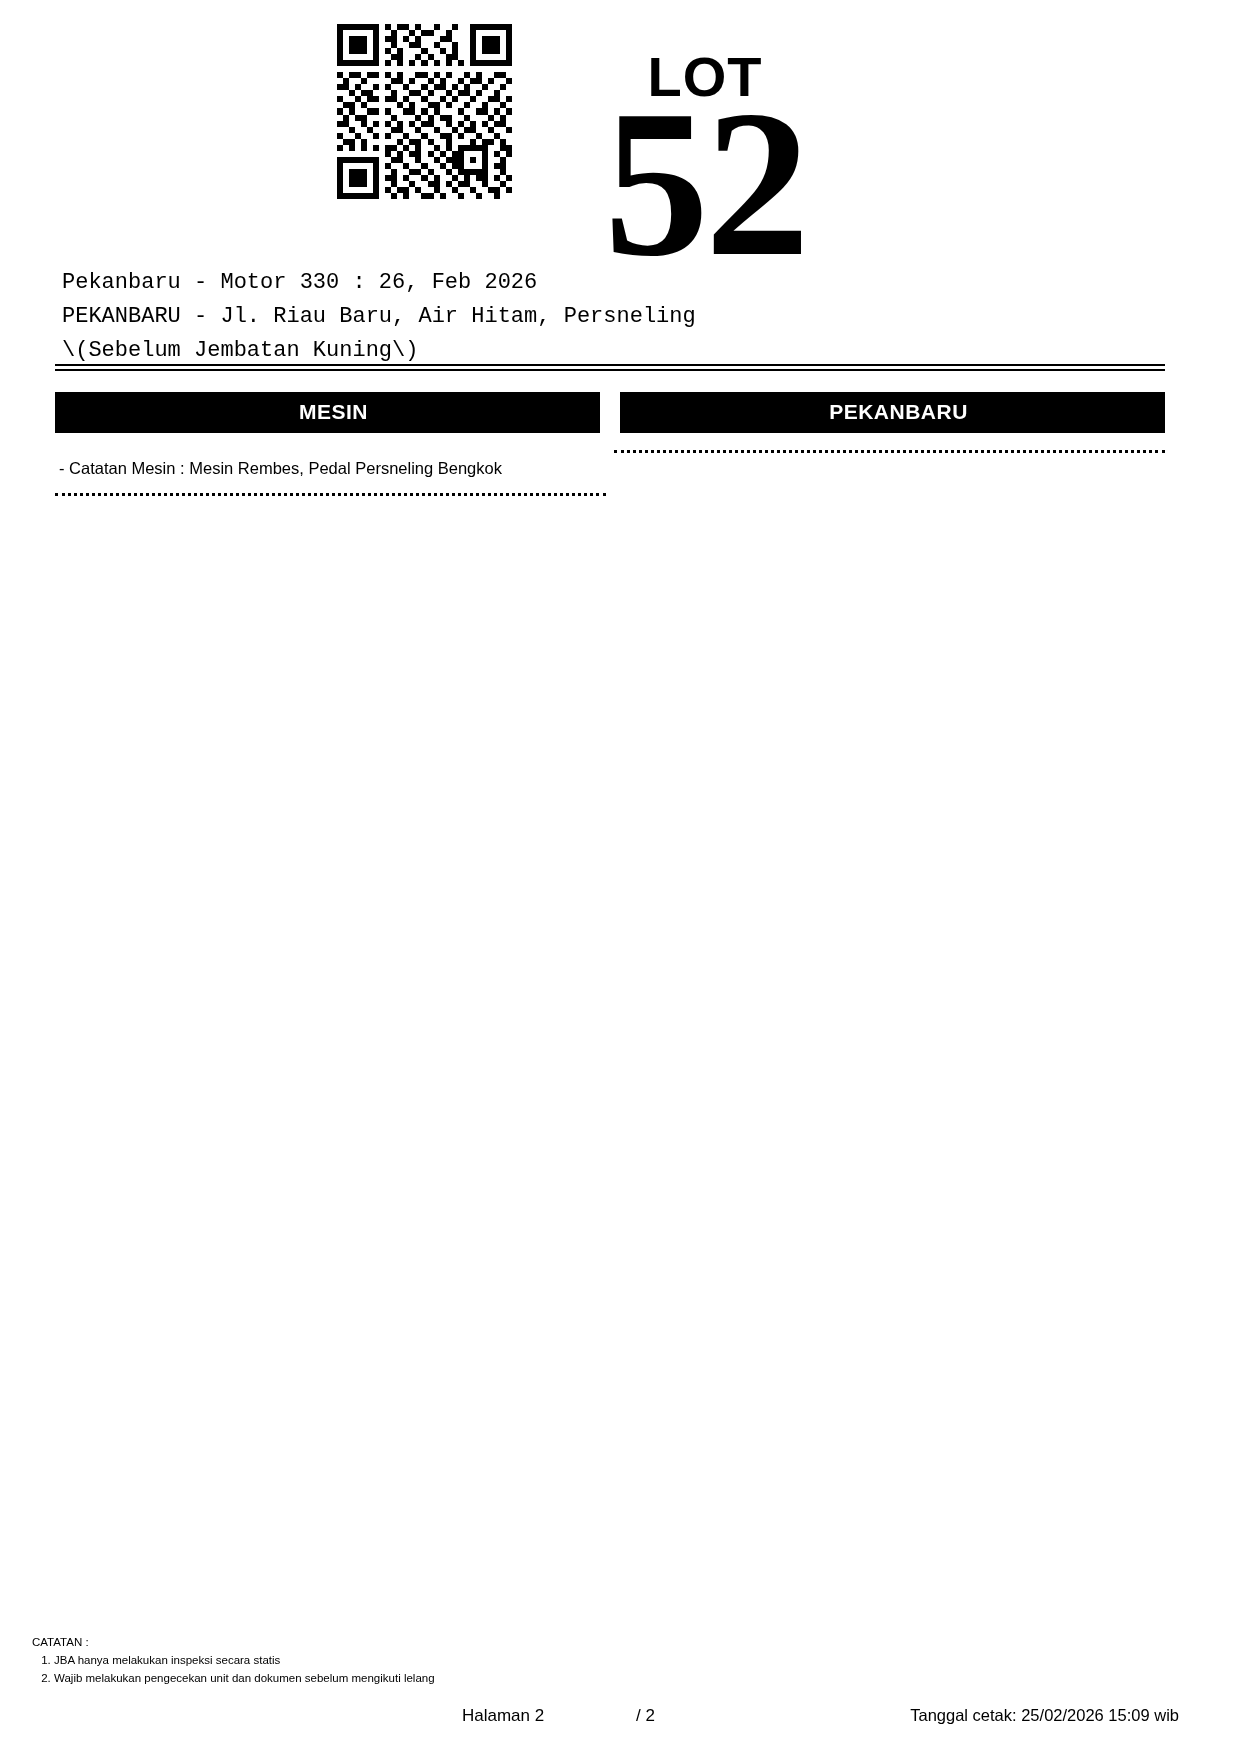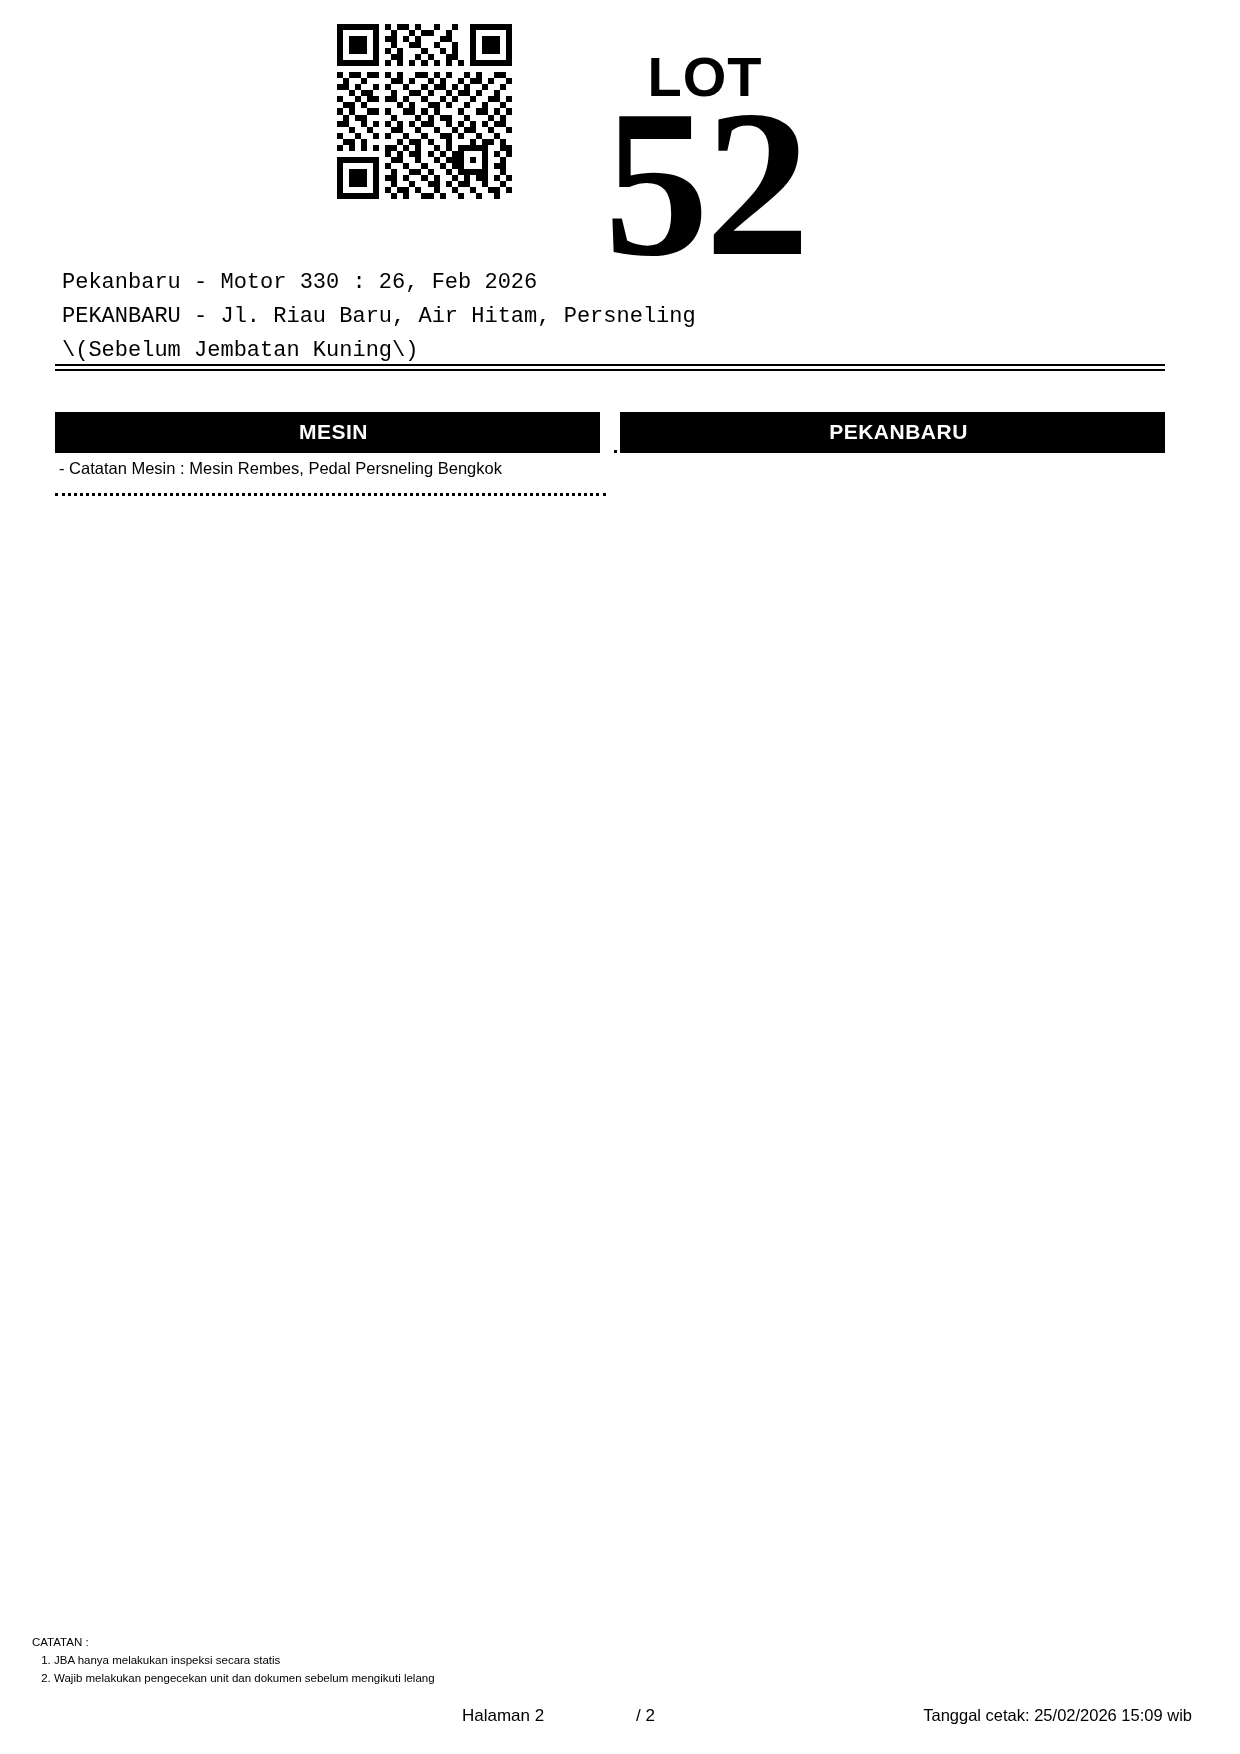--- a/index.html
+++ b/index.html
@@ -92,21 +92,20 @@
   }
   .bar {
     flex: 1 1 0;
     background: #000000;
     color: #ffffff;
     text-align: center;
     font-size: 21px;
     font-weight: bold;
     letter-spacing: 0.5px;
     padding: 8px 0 9px 12px;
-    margin-top: 20px;
   }
 
   
   .cols {
     position: absolute;
     left: 55px;
     top: 448px;
     width: 1110px;
     display: flex;
     gap: 8px;
@@ -156,21 +155,21 @@
     font-size: 17px;
   }
   .page-total {
     position: absolute;
     left: 636px;
     top: 0;
     font-size: 17px;
   }
   .print-date {
     position: absolute;
-    right: 48px;
+    right: 61px;
     top: 0;
     font-size: 16.5px;
     text-align: left;
   }
 </style>
 </head>
 <body>
 
 <div class="page">
 

